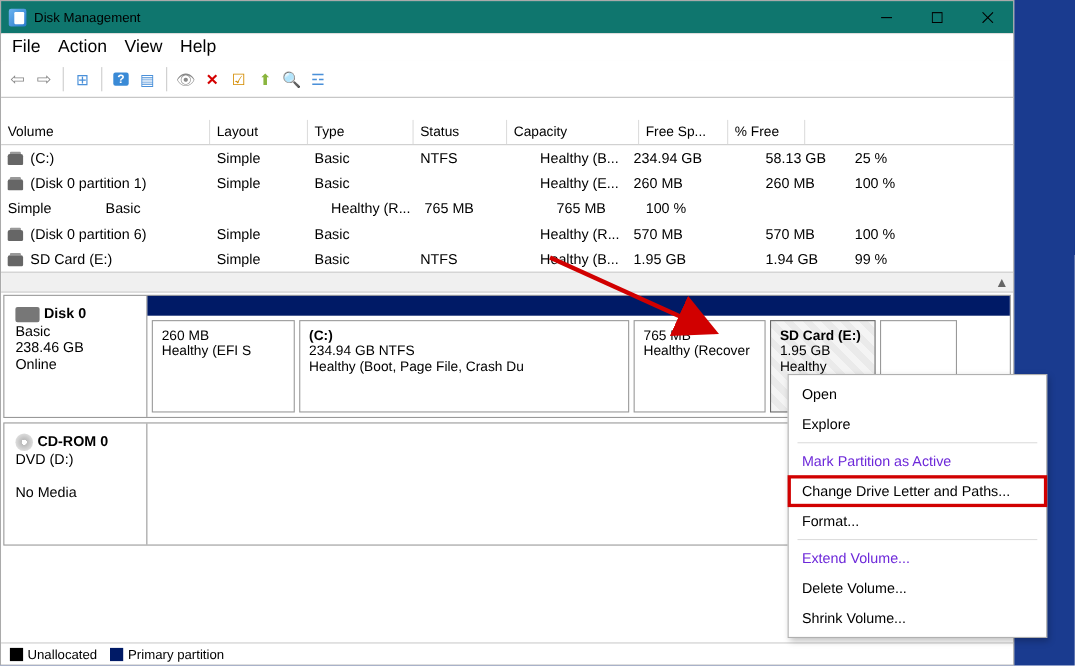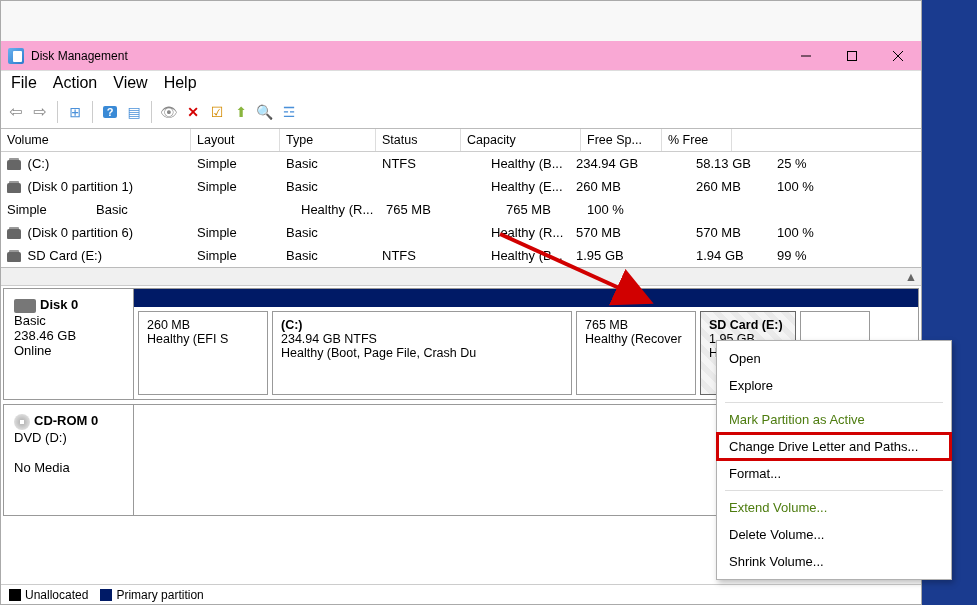--- a/index.html
+++ b/index.html
@@ -1,32 +1,32 @@
 <!DOCTYPE html>
 <html><head>
 <meta charset="utf-8">
 <style>
 * { margin:0; padding:0; box-sizing:border-box; }
 body { font-family:"Segoe UI",Tahoma,sans-serif; font-size:12.5px; background:#1a3b8f; width:977px; height:605px; position:relative; }
 .window { width:922px; height:605px; background:#f8f8f8; border:1px solid #aaa; display:flex; flex-direction:column; }
-.titlebar { height:30px; display:flex; align-items:center; background:#f9a8d4; border-bottom:1px solid #ddd;margin-top:40px; }
+.titlebar { height:30px; display:flex; align-items:center; background:#0f766e; border-bottom:1px solid #ddd; }
 .titlebar-icon { width:16px; height:16px; margin:0 7px; background:linear-gradient(135deg,#6bb3f0,#2a7acc); border-radius:2px; position:relative; }
 .titlebar-icon::after { content:""; position:absolute; inset:3px 2px 2px 5px; background:#fff; border-radius:1px; }
 .titlebar-title { font-size:12px; flex:1; }
 .sys-buttons { display:flex; }
 .sys-btn { width:46px; height:30px; display:flex; align-items:center; justify-content:center; font-family:Arial; }
 .menubar { height:24px; display:flex; align-items:center; gap:16px; padding:0 10px; background:#fff; font-size:16px; }
 .menubar span { cursor:default; }
 .toolbar { height:34px; display:flex; align-items:center; gap:2px; padding:2px 4px; background:#fff; border-bottom:1px solid #bbb; }
 .tb-btn { width:22px; height:22px; display:flex; align-items:center; justify-content:center; font-size:14px; border-radius:2px; }
 .tb-sep { width:1px; height:22px; background:#ccc; margin:0 4px; }
 .arrow-icon { font-size:16px; color:#888; }
 .list { background:#fff; border-bottom:1px solid #bbb; }
 .list-header { display:flex; border-bottom:1px solid #ccc; font-size:12.5px; }
-.list-header > div { padding:4px 6px; border-right:1px solid #ddd; overflow:hidden; white-space:nowrap; }
+.list-header > div { padding:4px 6px; border-right:1px solid #ddd; overflow:hidden; white-space:nowrap;margin-top:20px; }
 .list-row { display:flex; font-size:13px; padding:2px 0; }
 .list-row > div { padding:2px 6px; overflow:hidden; white-space:nowrap; }
 .list-row .vol-icon { display:inline-block; width:14px; height:10px; background:#666; border-radius:2px 2px 1px 1px; margin-right:3px; vertical-align:middle; position:relative; }
 .list-row .vol-icon::before { content:""; position:absolute; top:-2px; left:2px; right:2px; height:2px; background:#999; border-radius:1px 1px 0 0; }
 .col-vol{width:190px} .col-layout{width:89px} .col-type{width:96px} .col-fs{width:109px} .col-status{width:85px} .col-cap{width:120px} .col-free{width:81px} .col-pct{width:70px}
 .grid-area { flex:1; overflow:hidden; background:#fff; display:flex; flex-direction:column; }
 .scroll-hint { height:18px; background:#f0f0f0; display:flex; justify-content:flex-end; align-items:center; padding-right:4px; color:#666; border-bottom:1px solid #ccc; }
 .disk-row { display:flex; border:1px solid #999; margin:2px; height:112px; background:#fff; }
 .disk-label { width:130px; padding:8px 10px; font-size:13px; border-right:1px solid #999; }
 .disk-label .name { font-weight:bold; }
@@ -34,21 +34,21 @@
 .disk-label .icon.cd { border-radius:50%; width:16px; height:16px; background:radial-gradient(circle,#fff 20%,#bbb 22%,#ddd 70%,#999); }
 .parts { flex:1; display:flex; flex-direction:column; }
 .parts-bar { height:18px; background:#001a66; }
 .parts-cells { flex:1; display:flex; padding:4px 4px; gap:4px; }
 .part { border:1px solid #999; padding:6px 8px; font-size:12.5px; overflow:hidden; white-space:nowrap; }
 .part.sel { background:repeating-linear-gradient(45deg,#f4f4f4 0 6px,#eaeaea 6px 12px); border:1px solid #666; }
 .legend { height:20px; display:flex; align-items:center; gap:12px; padding:2px 8px; background:#fff; border-top:1px solid #ccc; font-size:12px; }
 .swatch { width:12px; height:12px; display:inline-block; margin-right:4px; vertical-align:middle; }
 .context-menu { position:absolute; left:716px; top:340px; width:236px; background:#fff; border:1px solid #b0b0b0; box-shadow:2px 3px 6px rgba(0,0,0,.25); padding:4px 0; font-size:13px; }
 .context-menu .item { padding:6px 12px; }
-.context-menu .item.disabled { color:#4d7c0f; }
+.context-menu .item.disabled { color:#6d28d9; }
 .context-menu .sep { height:1px; background:#ddd; margin:3px 8px; }
 .context-menu .highlight { outline:3px solid #d10000; outline-offset:-2px; }
 .annot-arrow { position:absolute; left:490px; top:226px; pointer-events:none; }
 </style>
 </head>
 <body>
 
 <div class="window">
   <div class="titlebar">
     <div class="titlebar-icon"></div>

